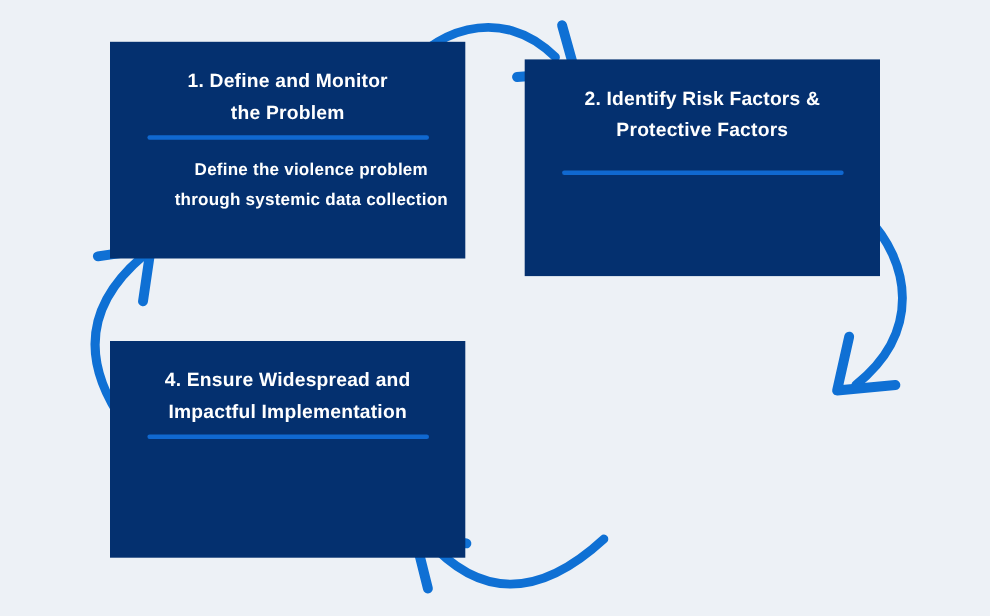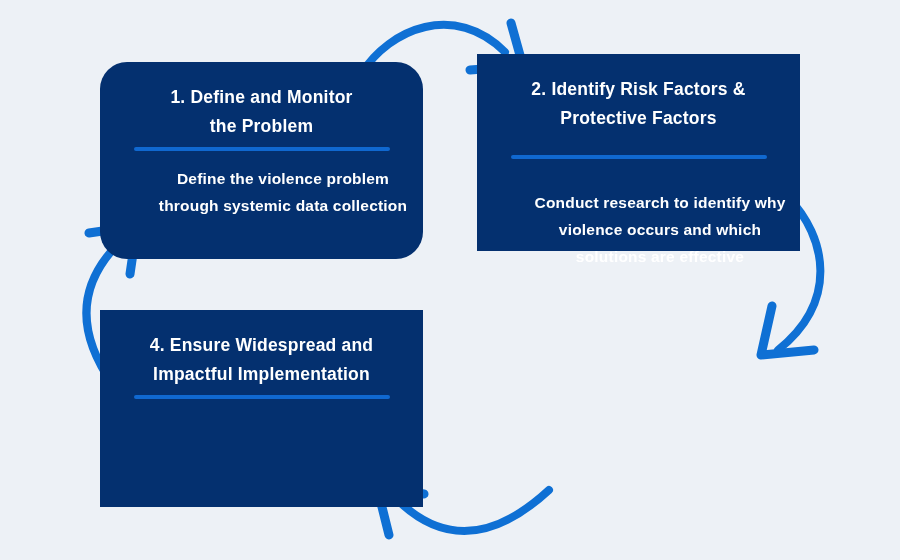--- a/index.html
+++ b/index.html
@@ -44,21 +44,21 @@
     height: 197px;
     background: #04306F;
     color: #FFFFFF;
     display: flex;
     flex-direction: column;
     align-items: center;
     box-sizing: border-box;
     padding-top: 21px;
     text-align: center;
   }
-  .box1 { left: 100px; top: 62px; border-radius: 27px; }
+  .box1 { left: 100px; top: 38px; }
   .box2 { left: 477px; top: 54px; gap: 16px; }
   .box3 { left: 477px; top: 310px; }
   .box4 { left: 100px; top: 310px; align-items: center; }
   .box-title {
     font-size: 17.5px;
     font-weight: bold;
     line-height: 29px;
     letter-spacing: 0.2px;
     white-space: pre-line;
   }
@@ -109,23 +109,20 @@
 the Problem</div>
     <div class="divider"></div>
     <div class="box-body">Define the violence problem
 through systemic data collection</div>
   </div>
 
   <div class="box box2">
     <div class="box-title">2. Identify Risk Factors &amp;
 Protective Factors</div>
     <div class="divider"></div>
-    <div class="box-body">Conduct research to identify why
-violence occurs and which
-solutions are effective</div>
   </div>
 
 
   <div class="box box4">
     <div class="box-title">4. Ensure Widespread and
 Impactful Implementation</div>
     <div class="divider"></div>
   </div>
 
 </div>

